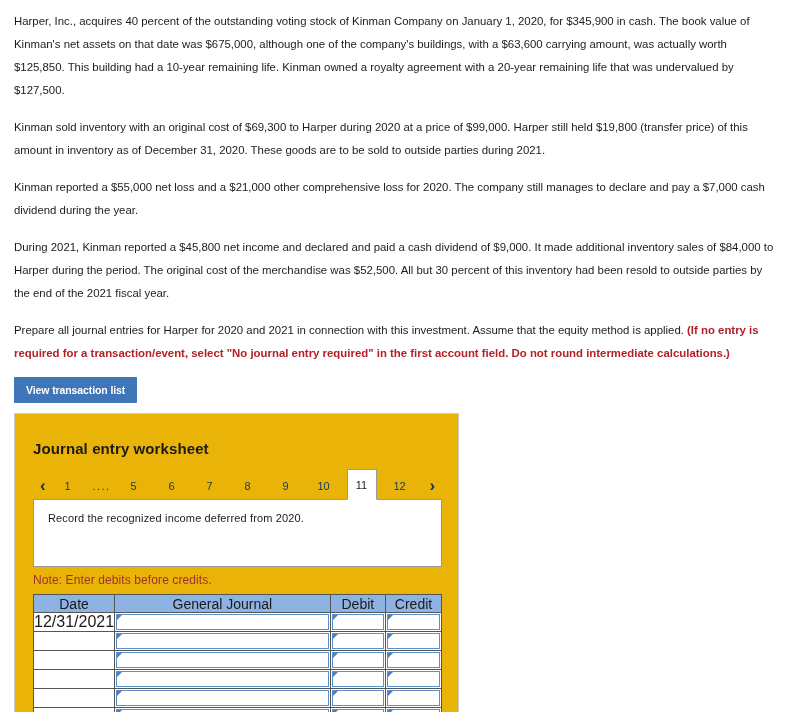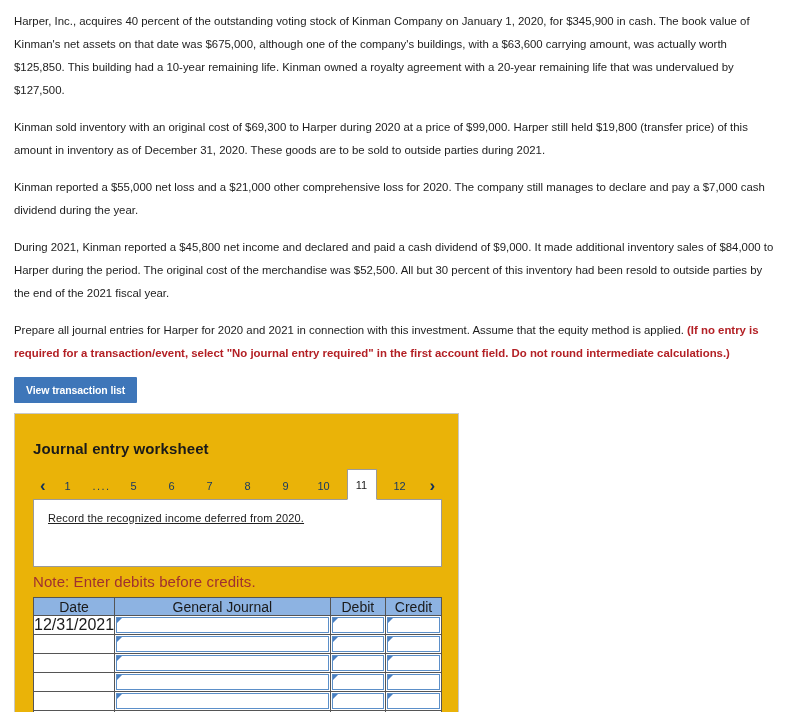--- a/index.html
+++ b/index.html
@@ -128,31 +128,30 @@
   
   .desc-box {
     background: #ffffff;
     border: 1px solid #9a9a9a;
     box-sizing: border-box;
     height: 68px;
     margin: 0 0 0 2px;
     padding: 12px 14px;
     position: relative;
     z-index: 1;
-    text-decoration: underline;
   }
   .desc-text {
     font-size: 11px;
     color: #1a1a1a;
     letter-spacing: 0.15px;
   }
 
   
   .note {
-    font-size: 15px;
+    font-size: 12px;
     color: #9f3030;
     margin: 6px 0 7px 2px;
     letter-spacing: 0.1px;
   }
 
   
   .jtable {
     border-collapse: collapse;
     table-layout: fixed;
     margin-left: 2px;

